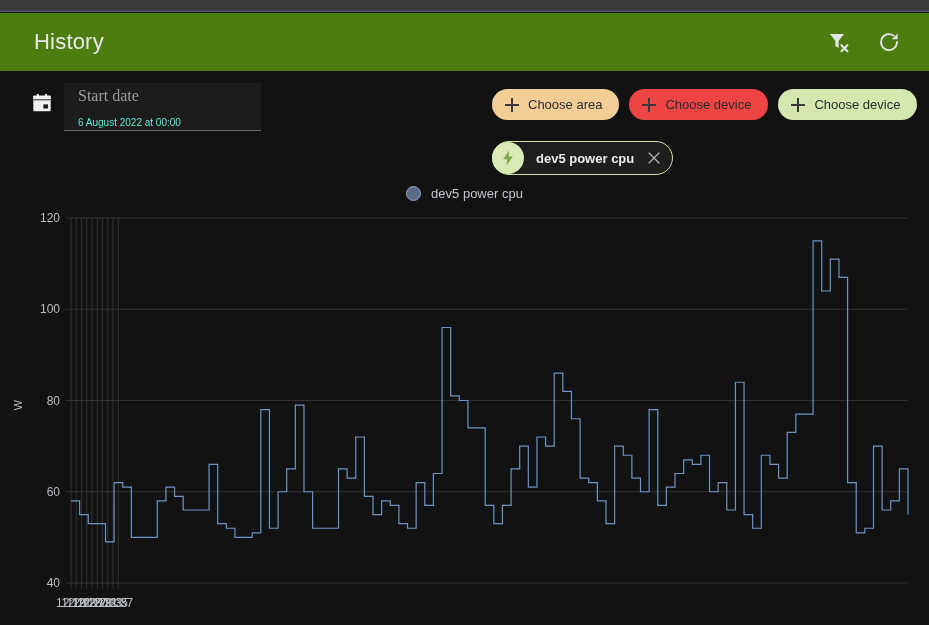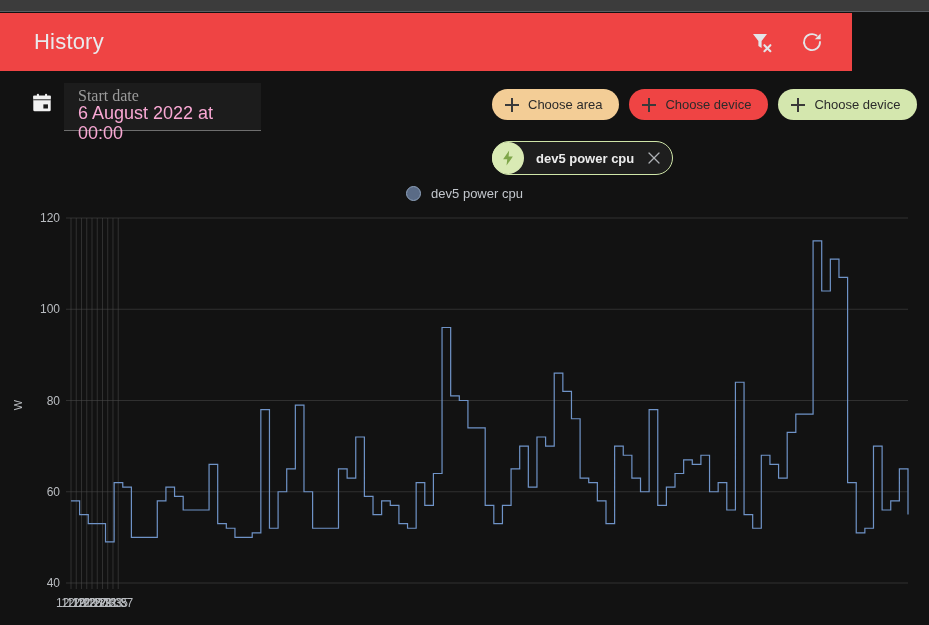--- a/index.html
+++ b/index.html
@@ -12,22 +12,22 @@
   #app { position: relative; width: 929px; height: 625px; background: #121212; }
 
   
   .os-strip {
     position: absolute; top: 0; left: 0; width: 929px; height: 12px;
     background: #3c3c3c; border-bottom: 1px solid #5a5e63;
   }
 
   
   .app-header {
-    position: absolute; top: 13px; left: 0; width: 852px; height: 58px;
-    background: #ef4444;
+    position: absolute; top: 13px; left: 0; width: 929px; height: 58px;
+    background: #4d7c0f;
     display: flex; align-items: center;
   }
   .page-title {
     margin-left: 34px;
     font-size: 22px; font-weight: 400; color: #e9eaec;
     letter-spacing: .2px;
   }
   .header-actions {
     margin-left: auto; margin-right: 28px;
     display: flex; align-items: center; gap: 26px;
@@ -43,21 +43,21 @@
 
   .date-field {
     position: absolute; top: 12px; height: 48px;
     background: #1c1c1c;
     border-bottom: 1px solid #6e6e6e;
     padding: 6px 14px 0 14px;
   }
   .date-field.start { left: 64px; width: 197px; }
   .date-field.end   { left: 270px; width: 201px; }
   .date-label { font-size: 16px; color: #9b9b9b; line-height: 14px; font-family: Liberation Serif, serif; }
-  .date-value { font-size: 18px; color: #f9a8d4; line-height: 20px; margin-top: 0; }
+  .date-value { font-size: 10px; color: #5eead4; line-height: 20px; margin-top: 10px; }
 
   
   .chip-row {
     position: absolute; left: 492px; top: 18px;
     display: flex; align-items: center; gap: 10px;
   }
   .chip {
     height: 31px; border-radius: 16px;
     display: flex; align-items: center; gap: 9px;
     padding: 0 17px 0 13px;

